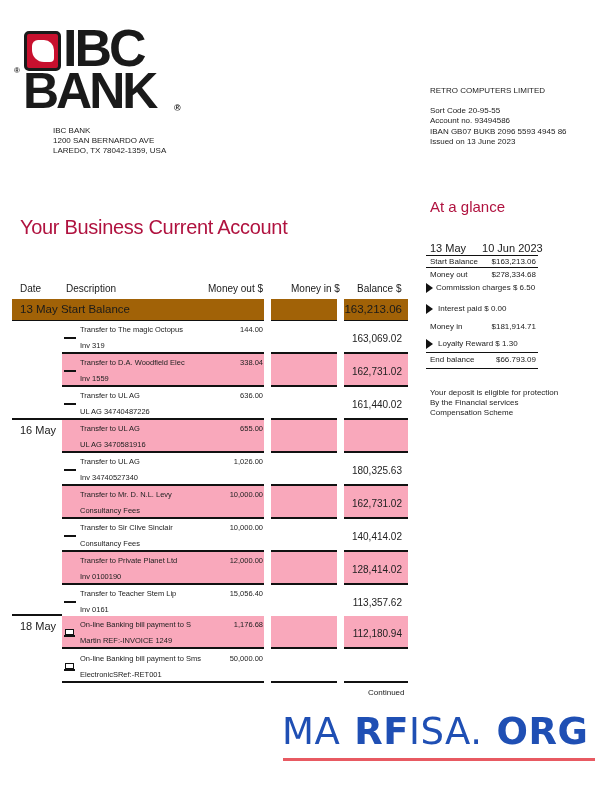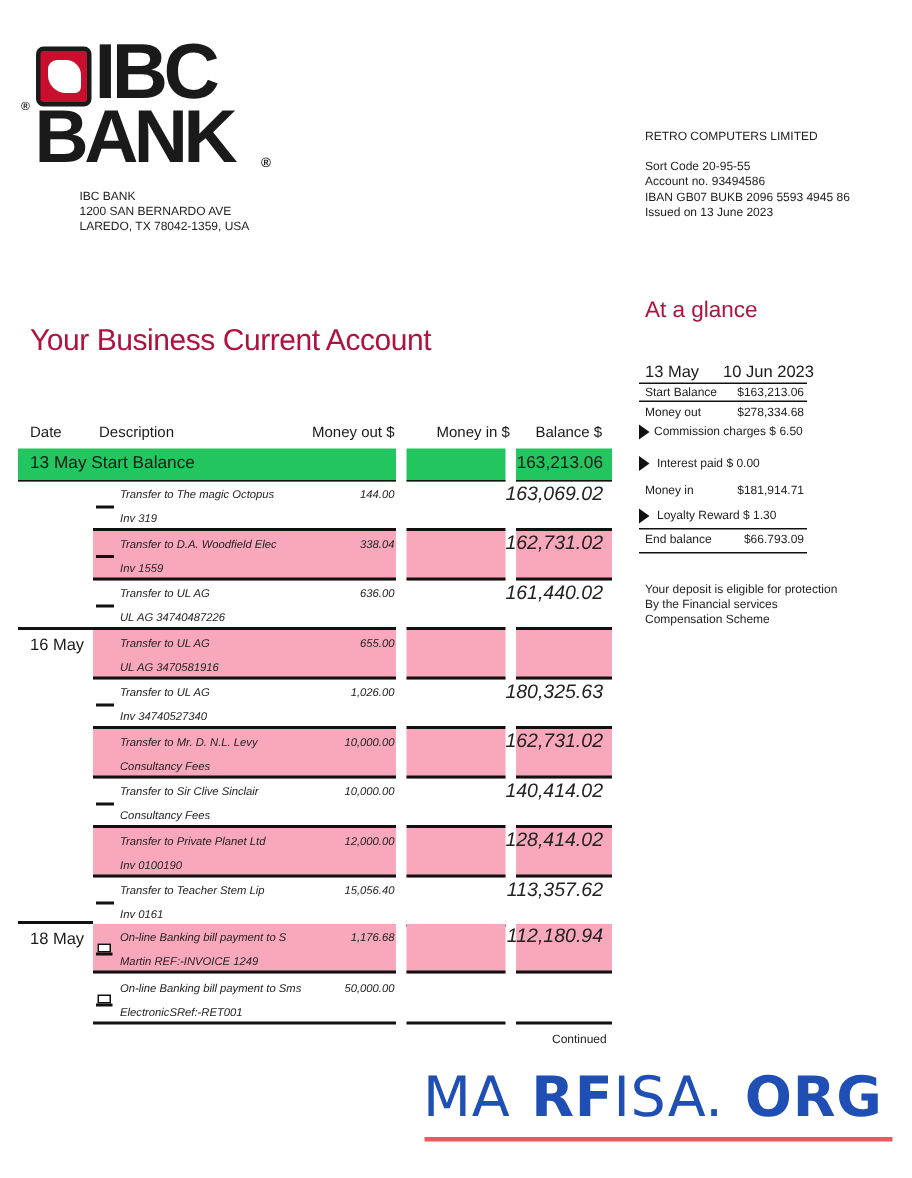--- a/index.html
+++ b/index.html
@@ -26,37 +26,37 @@
 
   
   .tbl-head { position: absolute; top: 283px; font-size: 10px; color: #1a1a1a; }
   .h-date { left: 20px; }
   .h-desc { left: 66px; }
   .h-out { left: 208px; }
   .h-in { left: 291px; }
   .h-bal { left: 357px; }
 
   .start-row { position: absolute; top: 299px; height: 22px; left: 12px; width: 396px; }
-  .start-row .cell { position: absolute; top: 0; height: 22px; background: #22c55e; border-bottom: 1.5px solid #111; }
+  .start-row .cell { position: absolute; top: 0; height: 22px; background: #a16207; border-bottom: 1.5px solid #111; }
   .start-row .c1 { left: 0; width: 252px; }
   .start-row .c2 { left: 259px; width: 66px; }
   .start-row .c3 { left: 332px; width: 64px; }
   .start-row .label { position: absolute; left: 8px; top: 4px; font-size: 11.5px; }
   .start-row .bal { position: absolute; right: 6px; top: 4px; font-size: 11.5px; }
 
-  .tx { position: absolute; left: 12px; width: 396px; height: 32px; font-style: italic; }
+  .tx { position: absolute; left: 12px; width: 396px; height: 32px; }
   .tx .seg { position: absolute; top: 0; height: 33px; border-bottom: 2px solid #111; }
   .tx .s1 { left: 50px; width: 202px; }
   .tx .s2 { left: 259px; width: 66px; }
   .tx .s3 { left: 332px; width: 64px; }
   .tx.pink .seg { background: #f9a8bb; }
   .tx .d1 { position: absolute; left: 68px; top: 4px; font-size: 7.5px; color: #222; white-space: nowrap; }
   .tx .d2 { position: absolute; left: 68px; top: 20px; font-size: 7.5px; color: #222; white-space: nowrap; }
   .tx .out { position: absolute; right: 145px; top: 4px; font-size: 7.5px; color: #222; }
-  .tx .bal { position: absolute; right: 6px; top: 0; font-size: 13px; color: #222; }
+  .tx .bal { position: absolute; right: 6px; top: 12px; font-size: 10px; color: #222; }
   .tx .dash { position: absolute; left: 52px; top: 16px; width: 12px; height: 1.5px; background: #111; }
   .tx .pc { position: absolute; left: 52px; top: 13px; width: 11px; height: 8px; }
   .tx .pc .screen { position: absolute; left: 1px; top: 0; width: 9px; height: 6px; border: 1.3px solid #111; background: #fff; }
   .tx .pc .base { position: absolute; left: 0; top: 6px; width: 11px; height: 1.5px; background: #111; }
 
   .date-label { position: absolute; left: 20px; font-size: 11px; color: #1a1a1a; }
   .date-rule { position: absolute; left: 12px; width: 50px; height: 2px; background: #111; }
 
   .continued { position: absolute; left: 368px; top: 688px; font-size: 8px; color: #222; }
 

